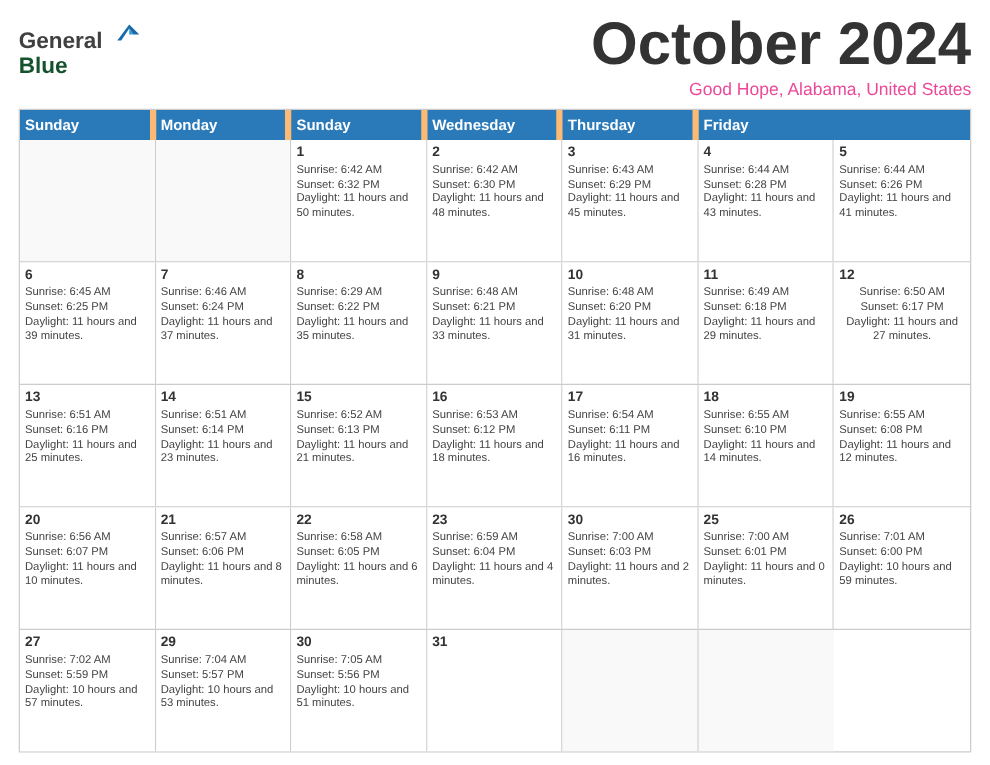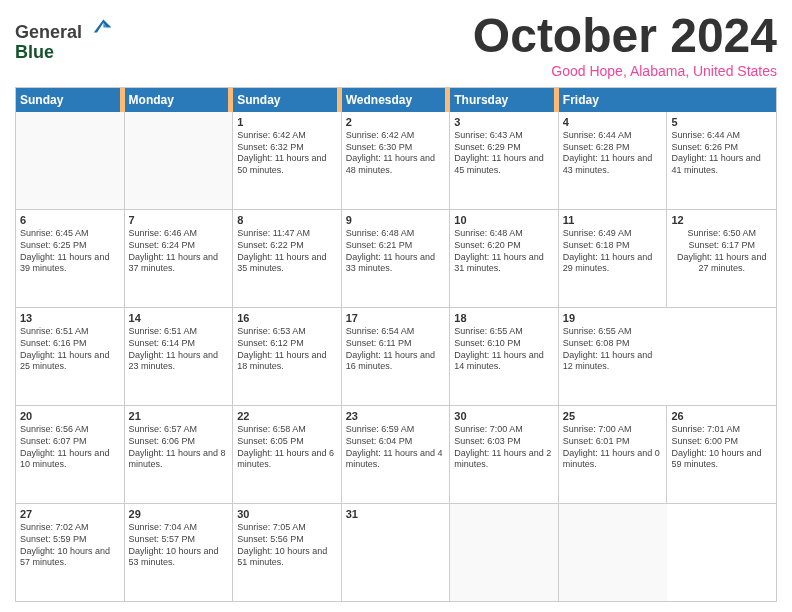--- a/index.html
+++ b/index.html
@@ -196,21 +196,21 @@
 Daylight: 11 hours and 39 minutes.</div>
           </div>
           <div class="cal-cell">
             <span class="day-num">7</span>
             <div class="cell-text" style="white-space: pre-line;">Sunrise: 6:46 AM
 Sunset: 6:24 PM
 Daylight: 11 hours and 37 minutes.</div>
           </div>
           <div class="cal-cell">
             <span class="day-num">8</span>
-            <div class="cell-text" style="white-space: pre-line;">Sunrise: 11:47 AM
+            <div class="cell-text" style="white-space: pre-line;">Sunrise: 6:29 AM
 Sunset: 6:22 PM
 Daylight: 11 hours and 35 minutes.</div>
           </div>
           <div class="cal-cell">
             <span class="day-num">9</span>
             <div class="cell-text" style="white-space: pre-line;">Sunrise: 6:48 AM
 Sunset: 6:21 PM
 Daylight: 11 hours and 33 minutes.</div>
           </div>
           <div class="cal-cell">
@@ -237,20 +237,26 @@
             <span class="day-num">13</span>
             <div class="cell-text" style="white-space: pre-line;">Sunrise: 6:51 AM
 Sunset: 6:16 PM
 Daylight: 11 hours and 25 minutes.</div>
           </div>
           <div class="cal-cell">
             <span class="day-num">14</span>
             <div class="cell-text" style="white-space: pre-line;">Sunrise: 6:51 AM
 Sunset: 6:14 PM
 Daylight: 11 hours and 23 minutes.</div>
+          </div>
+          <div class="cal-cell">
+            <span class="day-num">15</span>
+            <div class="cell-text" style="white-space: pre-line;">Sunrise: 6:52 AM
+Sunset: 6:13 PM
+Daylight: 11 hours and 21 minutes.</div>
           </div>
           <div class="cal-cell">
             <span class="day-num">16</span>
             <div class="cell-text" style="white-space: pre-line;">Sunrise: 6:53 AM
 Sunset: 6:12 PM
 Daylight: 11 hours and 18 minutes.</div>
           </div>
           <div class="cal-cell">
             <span class="day-num">17</span>
             <div class="cell-text" style="white-space: pre-line;">Sunrise: 6:54 AM

